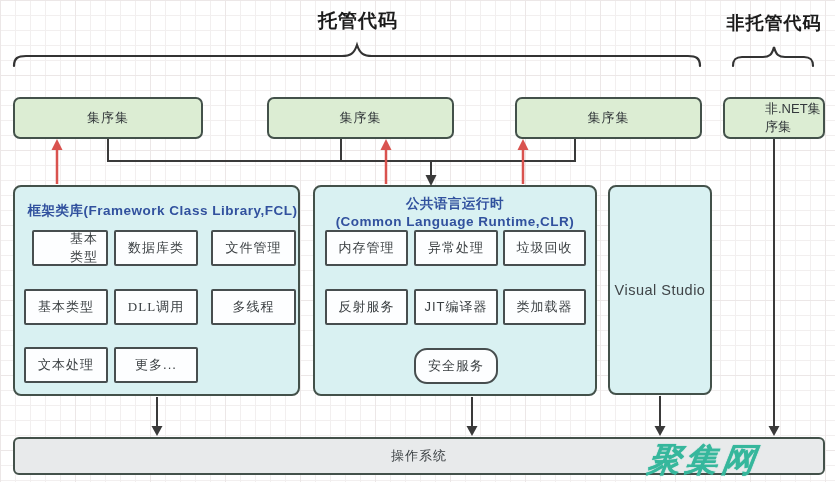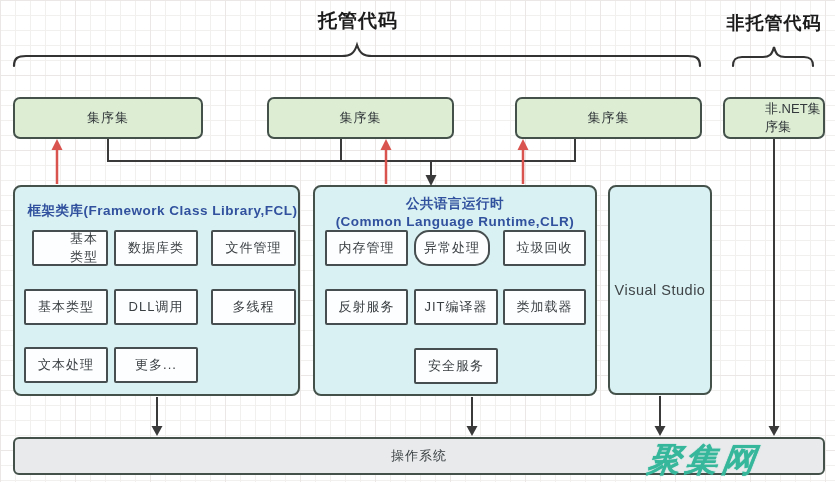--- a/index.html
+++ b/index.html
@@ -103,37 +103,37 @@
 <div class="abs assembly" style="left:267px;top:97px;width:187px;height:42px;">集序集</div>
 <div class="abs assembly" style="left:515px;top:97px;width:187px;height:42px;">集序集</div>
 <div class="abs assembly" style="left:723px;top:97px;width:102px;height:42px;letter-spacing:0;padding-left:40px;">非.NET集序集</div>
 
 <div class="abs container-box" style="left:13px;top:185px;width:287px;height:211px;">
   <div class="container-title" style="margin-top:15px;padding-left:12px;">框架类库(Framework Class Library,FCL)</div>
   <div class="ibox" style="left:17px;top:43px;width:76px;padding-left:36px;">基本类型</div>
   <div class="ibox" style="left:99px;top:43px;width:84px;">数据库类</div>
   <div class="ibox" style="left:196px;top:43px;width:85px;">文件管理</div>
   <div class="ibox" style="left:9px;top:102px;width:84px;">基本类型</div>
-  <div class="ibox" style="left:99px;top:102px;width:84px;">DLL调用</div>
+  <div class="ibox" style="left:99px;top:102px;width:84px;font-family:Liberation Serif, serif;">DLL调用</div>
   <div class="ibox" style="left:196px;top:102px;width:85px;">多线程</div>
   <div class="ibox" style="left:9px;top:160px;width:84px;">文本处理</div>
   <div class="ibox" style="left:99px;top:160px;width:84px;">更多...</div>
 </div>
 
 <div class="abs container-box" style="left:313px;top:185px;width:284px;height:211px;">
   <div class="container-title" style="margin-top:8px;">
     <div>公共语言运行时</div>
     <div>(Common Language Runtime,CLR)</div>
   </div>
   <div class="ibox" style="left:10px;top:43px;width:83px;">内存管理</div>
-  <div class="ibox" style="left:99px;top:43px;width:76px;border-radius:15px;">异常处理</div>
+  <div class="ibox" style="left:99px;top:43px;width:84px;">异常处理</div>
   <div class="ibox" style="left:188px;top:43px;width:83px;">垃圾回收</div>
   <div class="ibox" style="left:10px;top:102px;width:83px;text-align:right;">反射服务</div>
   <div class="ibox" style="left:99px;top:102px;width:84px;">JIT编译器</div>
   <div class="ibox" style="left:188px;top:102px;width:83px;">类加载器</div>
-  <div class="ibox" style="left:99px;top:161px;width:84px;">安全服务</div>
+  <div class="ibox" style="left:99px;top:161px;width:84px;border-radius:13px;">安全服务</div>
 </div>
 
 <div class="abs vs-box" style="left:608px;top:185px;width:104px;height:210px;">Visual Studio</div>
 
 <div class="abs os-bar" style="left:13px;top:437px;width:812px;height:38px;">操作系统</div>
 
 <div class="abs watermark" style="left:648px;top:438px;">聚集网</div>
 
 </body></html>

